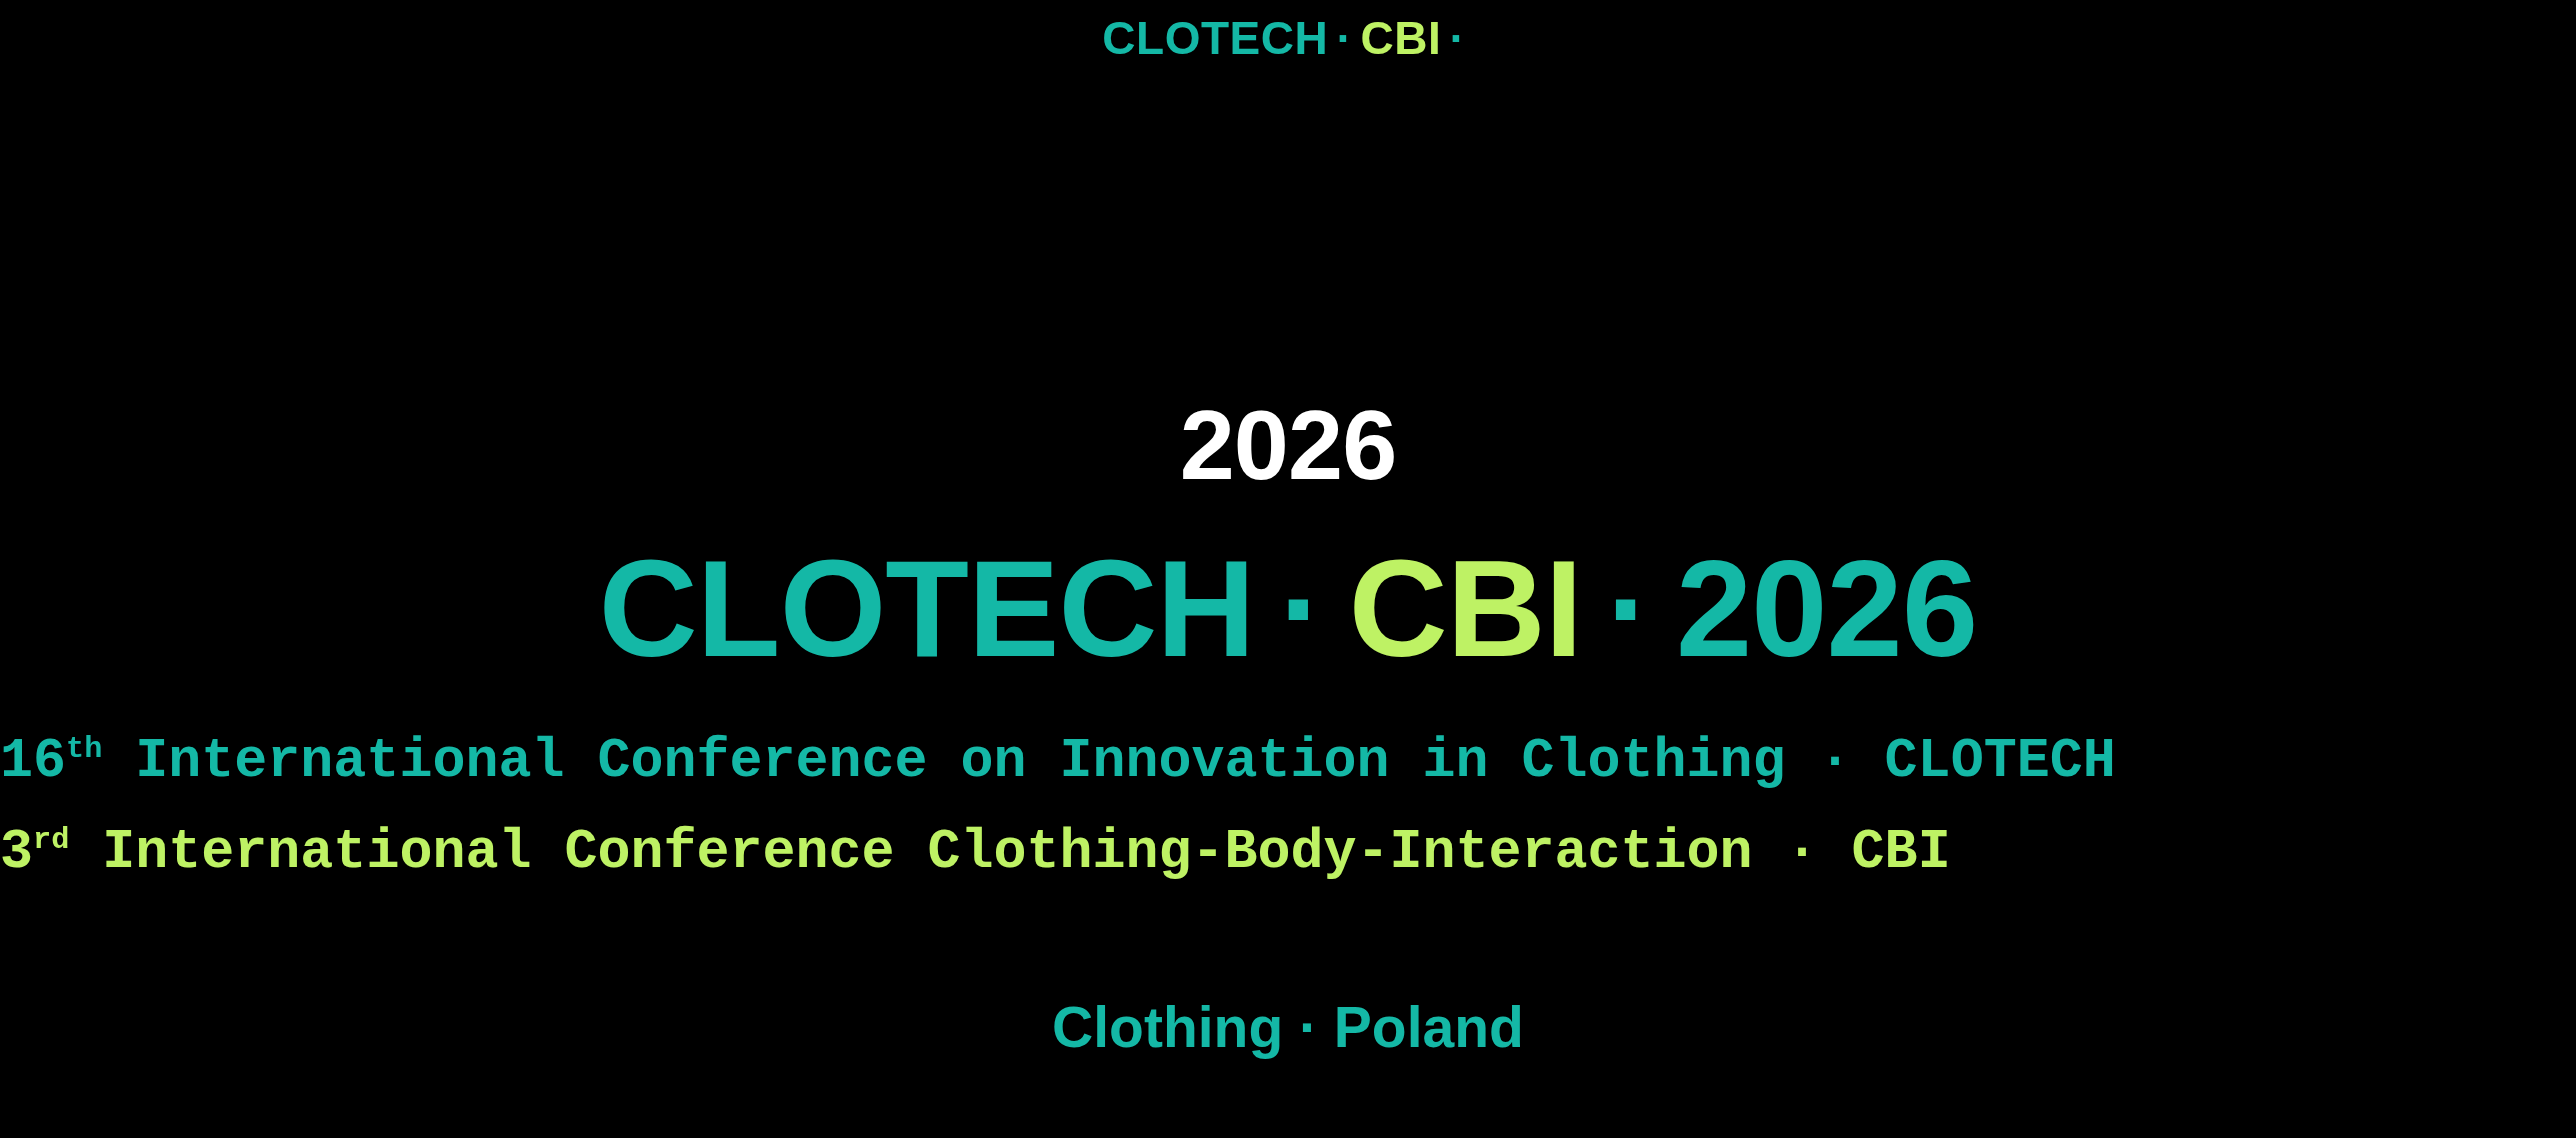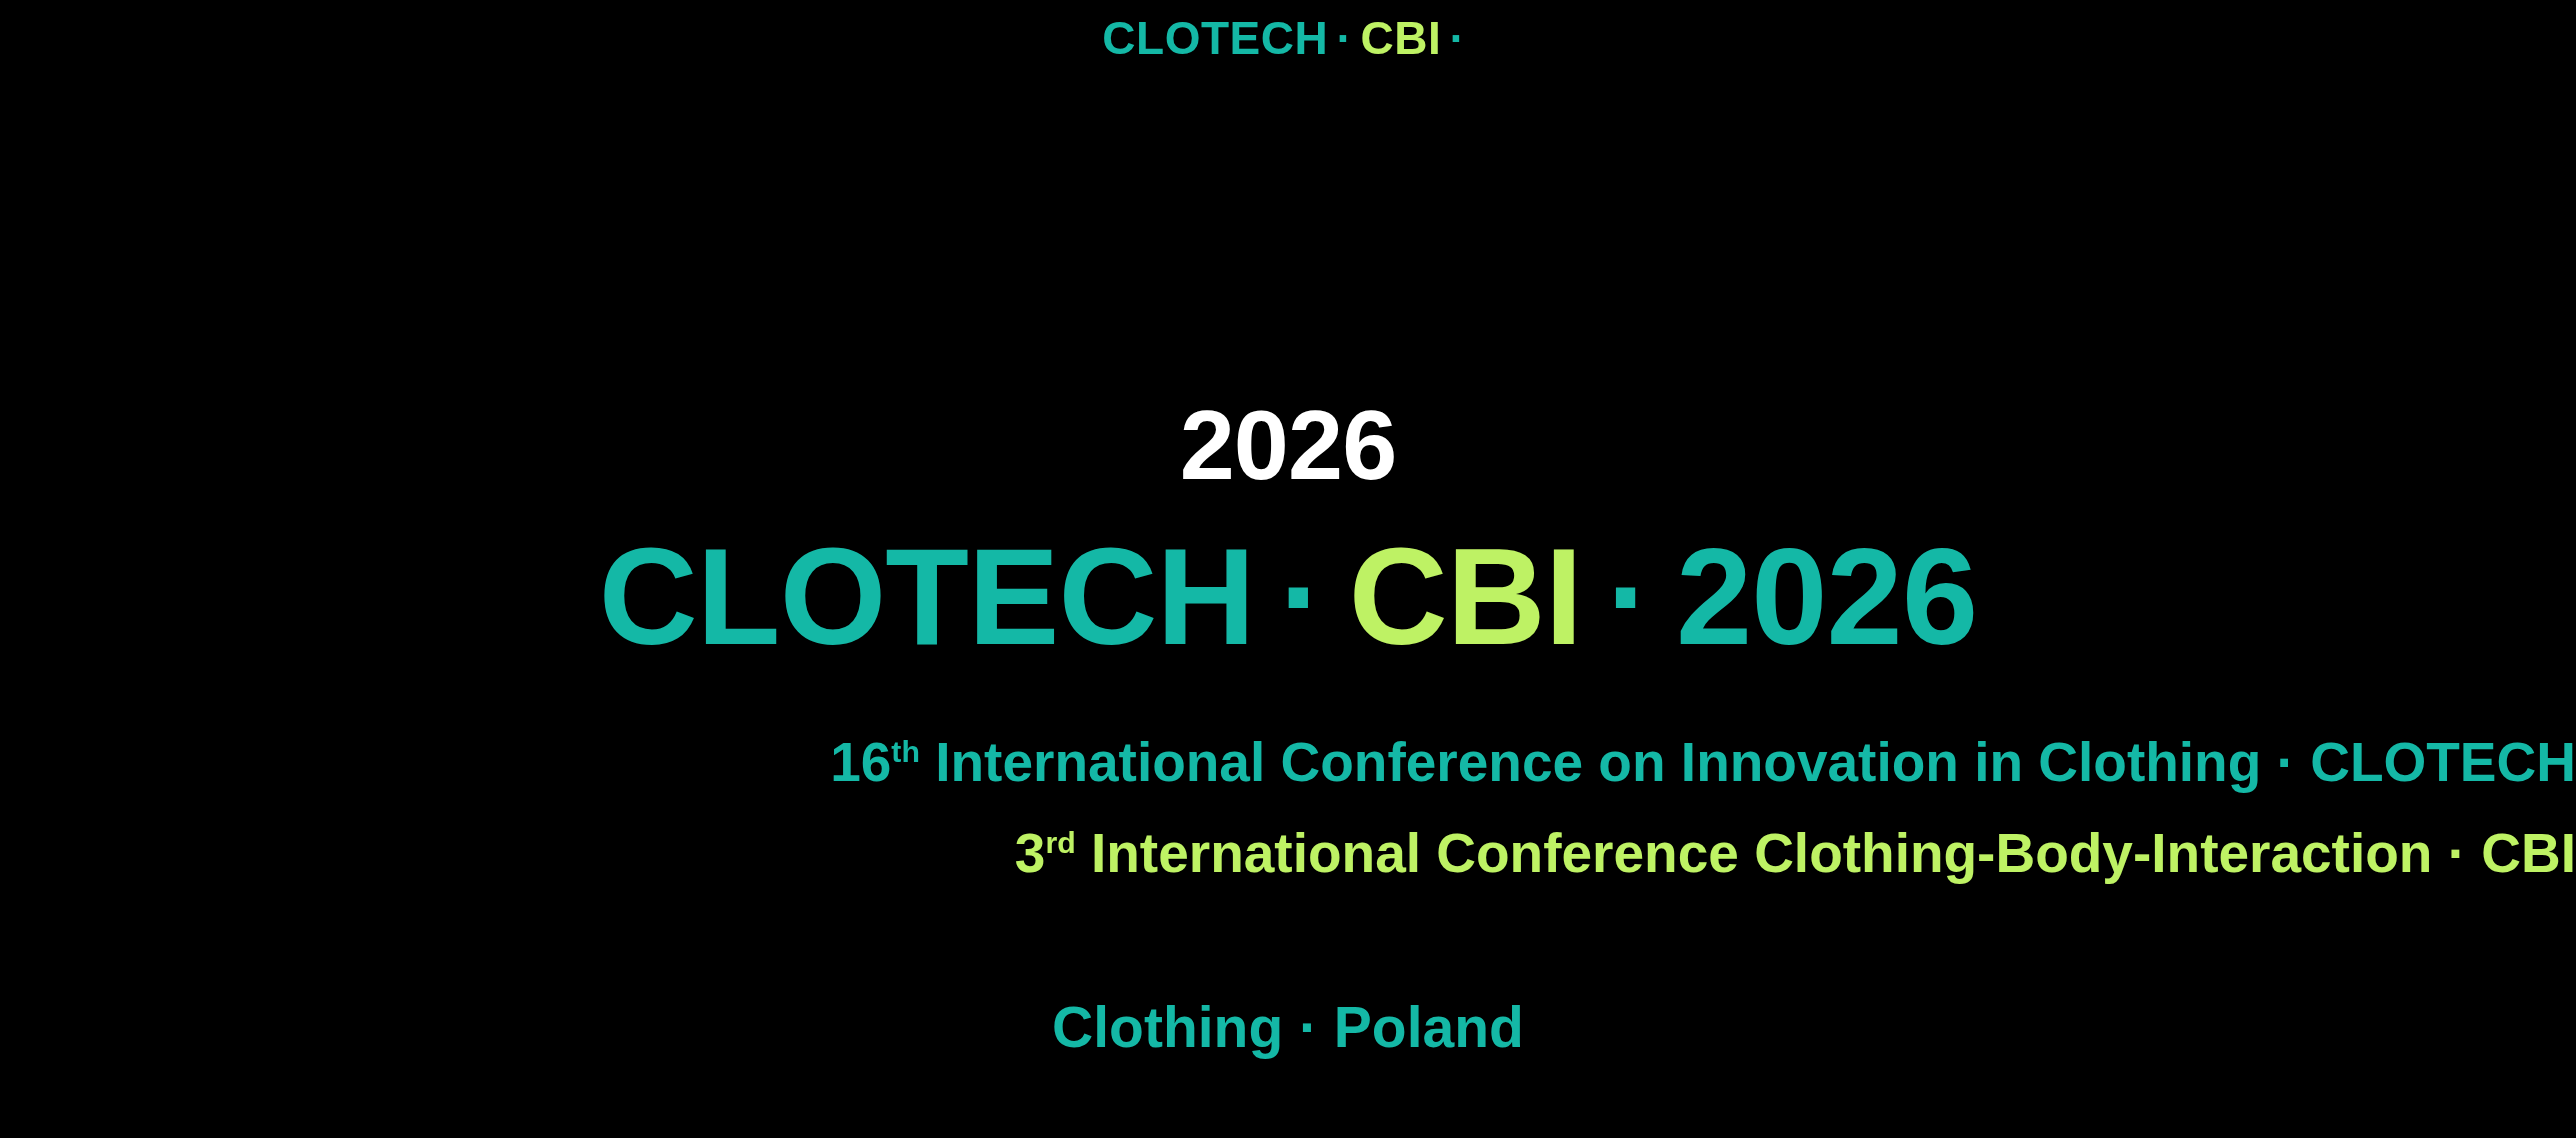--- a/index.html
+++ b/index.html
@@ -56,40 +56,41 @@
     width: 100%;
     text-align: center;
     font-size: 99px;
     font-weight: bold;
     line-height: 1;
     letter-spacing: -0.9px;
   }
 
   .main-title {
     position: absolute;
-    top: 528px;
+    top: 540px;
     left: 0;
     width: 100%;
     text-align: center;
     font-size: 137px;
     font-weight: bold;
     line-height: 1;
     letter-spacing: -0.9px;
     white-space: nowrap;
   }
 
   .subtitle-line {
     position: absolute;
     left: 0;
     width: 100%;
-    text-align: right;
+    text-align: left;
     font-size: 55px;
     font-weight: bold;
     line-height: 1.1;
     white-space: nowrap;
+    font-family: Liberation Mono, monospace;
   }
   .subtitle-1 { top: 732px; }
   .subtitle-2 { top: 823px; }
 
   sup.ord {
     font-size: 0.55em;
     vertical-align: super;
     line-height: 0;
     font-weight: bold;
   }

